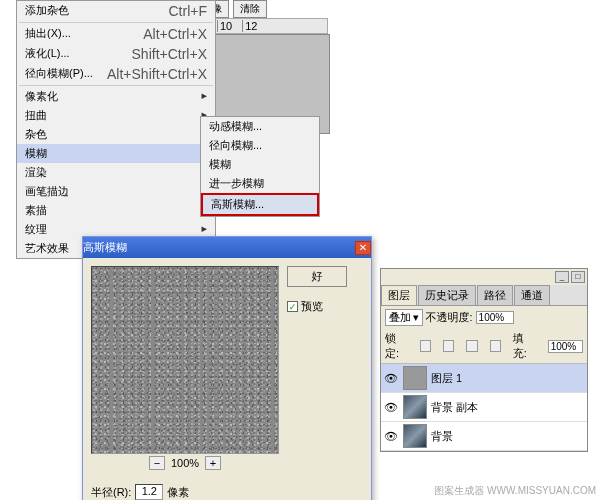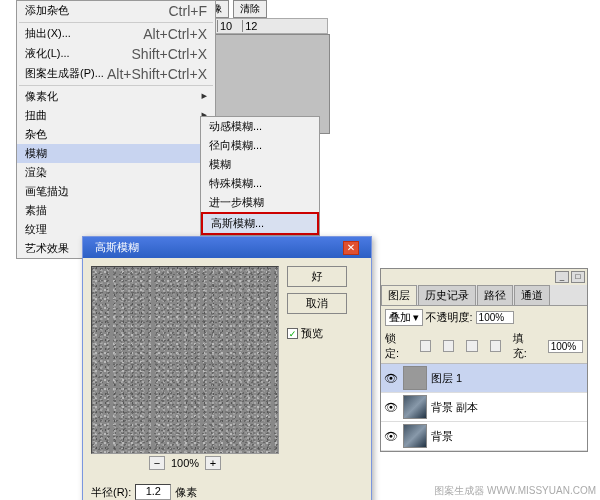--- a/index.html
+++ b/index.html
@@ -10,21 +10,21 @@
 .menu-item .arrow{color:#333}
 .shortcut{color:#555;font-size:14px}
 .menu-sep{height:1px;background:#ccc;margin:1px 2px}
 .submenu{position:absolute;left:200px;top:116px;width:120px;background:#f0f0f0;border:1px solid #999}
 .submenu-item{padding:2px 8px}
 .submenu-item.sel{border:2px solid #c00;background:#d8e0f0}
 .ruler{position:absolute;left:200px;top:0;height:16px;background:#e8e8e8;border:1px solid #aaa;font-size:9px;padding:1px 4px;display:flex;gap:10px;align-items:center}
 .ruler-seg{border-left:1px solid #888;padding-left:2px}
 .canvas-bg{position:absolute;left:200px;top:16px;width:130px;height:100px;background:#c0c0c0;border:1px solid #888}
 .dialog{position:absolute;left:82px;top:236px;width:290px;background:#ece9d8;border:1px solid #7a96df;box-shadow:2px 2px 6px rgba(0,0,0,.3)}
-.dialog-title{background:linear-gradient(to bottom,#4a7ae2,#2c5fc4);color:#fff;padding:3px 12px;display:flex;justify-content:space-between;align-items:center}
+.dialog-title{background:linear-gradient(to bottom,#4a7ae2,#2c5fc4);color:#fff;padding:3px 0;display:flex;justify-content:space-between;align-items:center}
 .close-btn{width:16px;height:14px;background:#e05030;color:#fff;display:flex;align-items:center;justify-content:center;border:1px solid #c03010;font-size:10px;cursor:pointer}
 .dialog-body{padding:8px;display:flex;gap:8px}
 .preview-box{width:188px;height:188px;border:1px inset #999}
 .noise{width:100%;height:100%;background:#888;background-image:
  radial-gradient(circle at 10% 20%,#666 1px,transparent 1px),
  radial-gradient(circle at 30% 40%,#aaa 1px,transparent 1px),
  radial-gradient(circle at 50% 10%,#555 1px,transparent 1px),
  radial-gradient(circle at 70% 60%,#999 1px,transparent 1px),
  radial-gradient(circle at 90% 80%,#666 1px,transparent 1px),
  radial-gradient(circle at 15% 75%,#777 1px,transparent 1px),
@@ -33,21 +33,21 @@
  radial-gradient(circle at 85% 45%,#888 1px,transparent 1px),
  radial-gradient(circle at 25% 90%,#aaa 1px,transparent 1px);
  background-size:8px 8px,7px 7px,9px 9px,6px 6px,8px 8px,7px 7px,9px 9px,6px 6px,8px 8px,7px 7px}
 .dialog-buttons{display:flex;flex-direction:column;gap:6px;width:60px}
 .btn{background:#ece9d8;border:1px solid #888;padding:2px 4px;text-align:center;cursor:pointer}
 .check-row{display:flex;align-items:center;gap:3px;margin-top:6px}
 .check{width:11px;height:11px;background:#fff;border:1px solid #666;display:flex;align-items:center;justify-content:center;color:#0a0;font-size:9px}
 .zoom-row{display:flex;justify-content:center;align-items:center;gap:6px;padding:2px}
 .zoom-btn{width:16px;height:14px;border:1px solid #999;background:#eee;text-align:center;cursor:pointer}
 .radius-row{display:flex;align-items:center;gap:4px;padding:4px 8px}
-.radius-input{width:36px;height:16px;border:1px inset #999;background:#fff;padding:0 3px;text-align:center}
+.radius-input{width:28px;height:16px;border:1px inset #999;background:#fff;padding:0 3px;text-align:center}
 .layers{position:absolute;left:380px;top:268px;width:208px;background:#ece9d8;border:1px solid #888}
 .layers-top{display:flex;justify-content:flex-end;padding:2px;gap:2px}
 .win-btn{width:14px;height:12px;border:1px solid #888;background:#ddd;font-size:8px;text-align:center;cursor:pointer}
 .tabs{display:flex;background:#e0e0e0;border-bottom:1px solid #999}
 .tab{padding:2px 6px;background:#d0d0d0;border:1px solid #999;border-bottom:0;margin-right:1px;cursor:pointer}
 .tab.active{background:#ece9d8}
 .layer-opts{padding:3px 4px;display:flex;align-items:center;gap:3px;font-size:10px}
 .dropdown{border:1px solid #999;background:#fff;padding:0 3px;display:flex;align-items:center;gap:2px}
 .opacity-field{border:1px solid #999;background:#fff;width:38px;padding:0 2px;font-size:10px}
 .lock-row{padding:2px 4px;display:flex;align-items:center;gap:12px;font-size:10px;border-bottom:1px solid #bbb}
@@ -84,21 +84,21 @@
     <div class="menu-sep"></div>
     <div class="menu-item">
       <span>抽出(X)...</span>
       <span class="shortcut">Alt+Ctrl+X</span>
     </div>
     <div class="menu-item">
       <span>液化(L)...</span>
       <span class="shortcut">Shift+Ctrl+X</span>
     </div>
     <div class="menu-item">
-      <span>图案生成器(P)...</span>
+      <span>径向模糊(P)...</span>
       <span class="shortcut">Alt+Shift+Ctrl+X</span>
     </div>
     <div class="menu-sep"></div>
     <div class="menu-item">
       <span>像素化</span>
       <span class="arrow">▸</span>
     </div>
     <div class="menu-item">
       <span>扭曲</span>
       <span class="arrow">▸</span>
@@ -129,21 +129,20 @@
     </div>
     <div class="menu-item">
       <span>艺术效果</span>
       <span class="arrow">▸</span>
     </div>
   </div>
 <div class="submenu" id="submenu">
     <div class="submenu-item">动感模糊...</div>
     <div class="submenu-item">径向模糊...</div>
     <div class="submenu-item">模糊</div>
-    <div class="submenu-item">特殊模糊...</div>
     <div class="submenu-item">进一步模糊</div>
     <div class="submenu-item sel">高斯模糊...</div>
   </div>
 
 <div class="dialog">
  <div class="dialog-title">
   <span>高斯模糊</span>
   <div class="close-btn">✕</div>
  </div>
  <div class="dialog-body">
@@ -152,21 +151,20 @@
           <div class="noise"></div>
         </div>
    <div class="zoom-row">
     <div class="zoom-btn">−</div>
     <span>100%</span>
     <div class="zoom-btn">+</div>
    </div>
   </div>
   <div class="dialog-buttons">
    <div class="btn">好</div>
-   <div class="btn">取消</div>
    <div class="check-row">
     <div class="check">✓</div>
     <span>预览</span>
    </div>
   </div>
  </div>
  <div class="radius-row">
   <span>半径(R):</span>
   <div class="radius-input">1.2</div>
   <span>像素</span>

